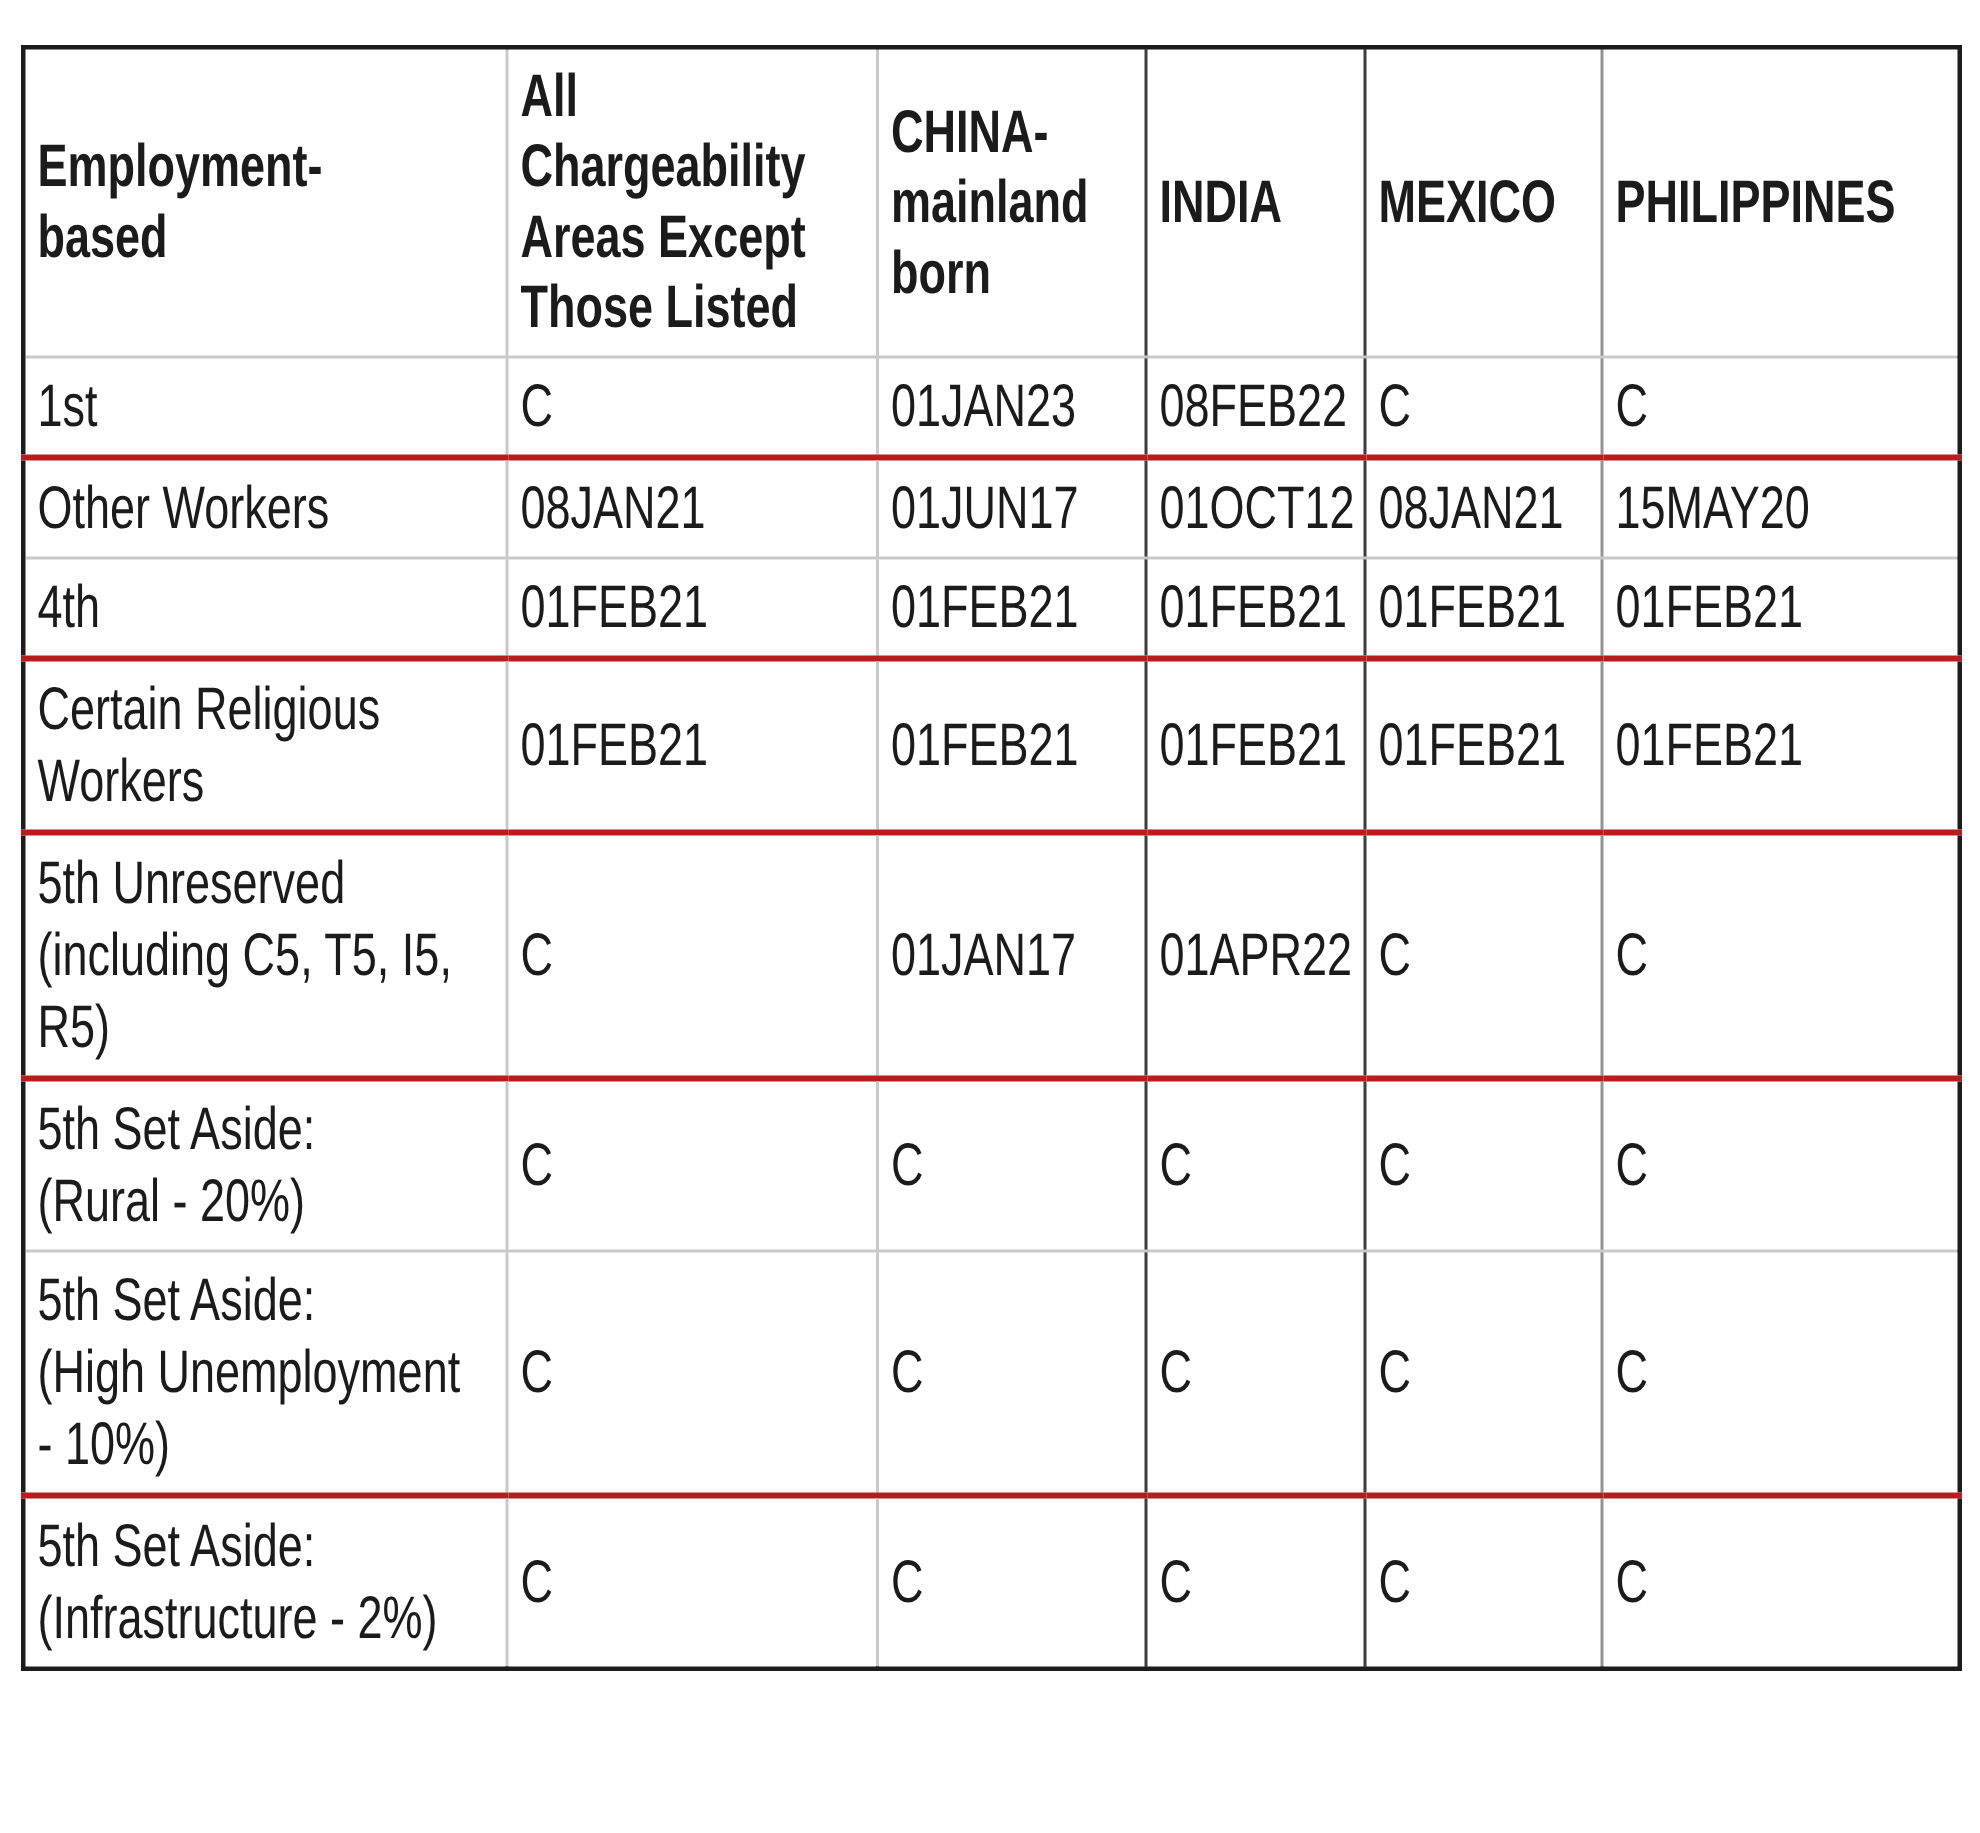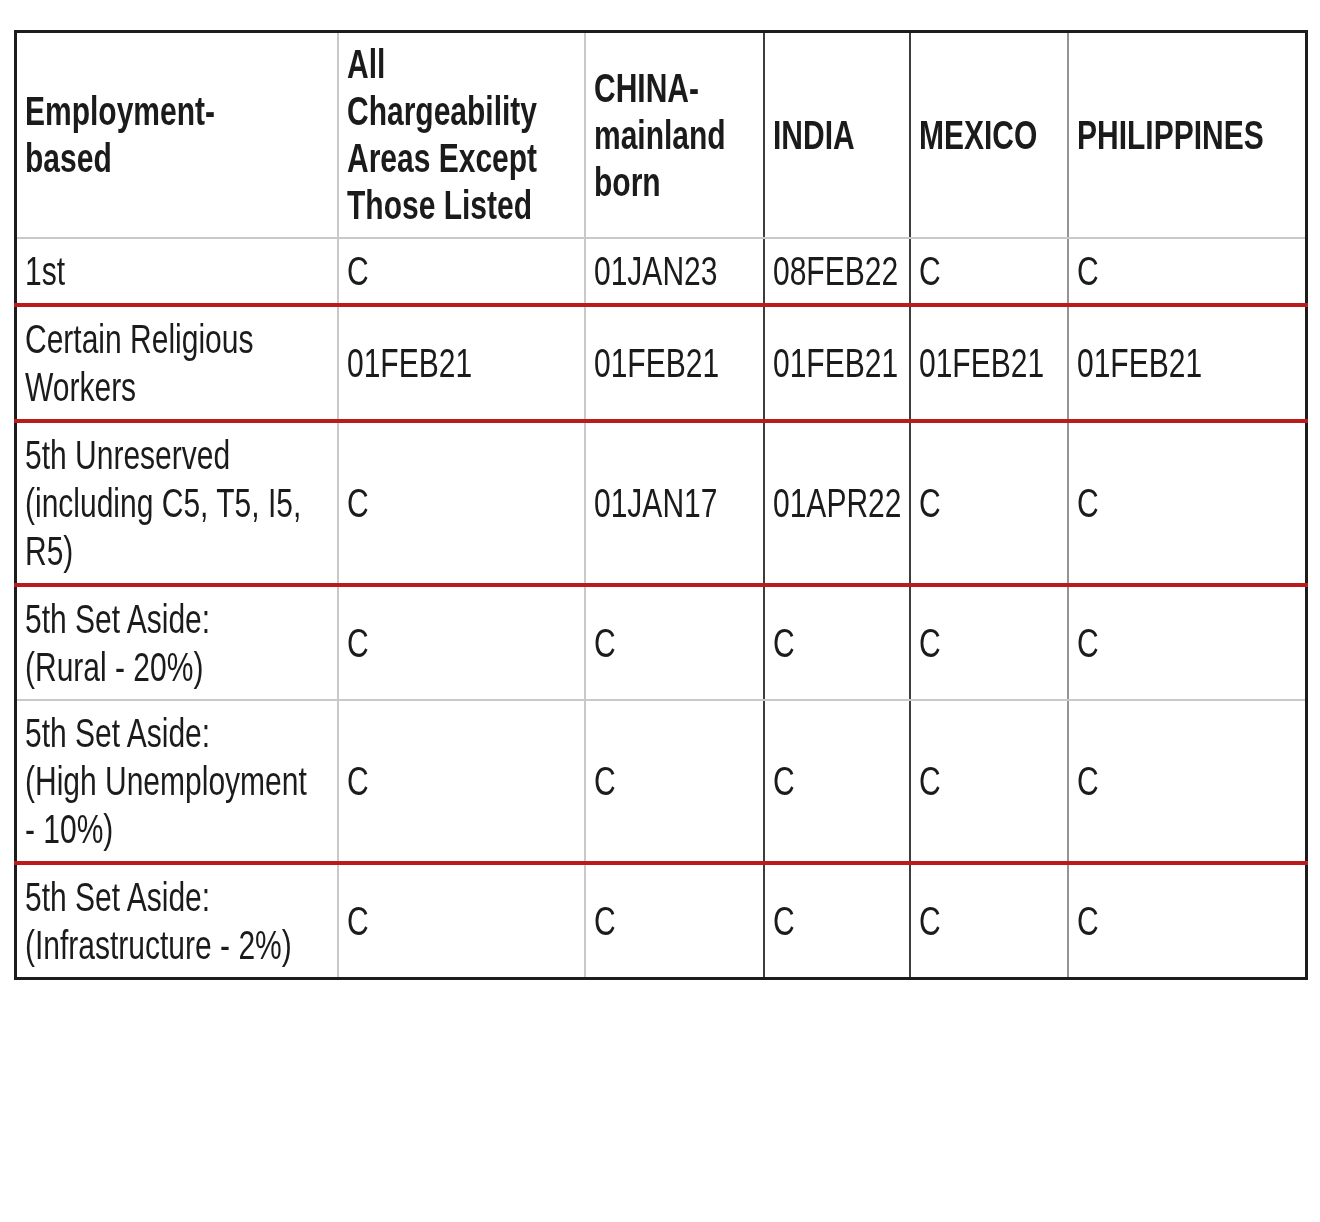--- a/index.html
+++ b/index.html
@@ -118,21 +118,61 @@
       <td class="c4">
             <span class="cnd">C</span>
           </td>
       <td class="c5">
             <span class="cnd">C</span>
           </td>
     </tr>
 
 
 
-
+    <tr class="r64 b-light">
+      <td class="c0">
+            <span class="cnd">Other Workers</span>
+          </td>
+      <td class="c1">
+            <span class="cnd">08JAN21</span>
+          </td>
+      <td class="c2">
+            <span class="cnd">01JUN17</span>
+          </td>
+      <td class="c3">
+            <span class="cnd">01OCT12</span>
+          </td>
+      <td class="c4">
+            <span class="cnd">08JAN21</span>
+          </td>
+      <td class="c5">
+            <span class="cnd">15MAY20</span>
+          </td>
+    </tr>
+
+    <tr class="r64 b-dark">
+      <td class="c0">
+            <span class="cnd">4th</span>
+          </td>
+      <td class="c1">
+            <span class="cnd">01FEB21</span>
+          </td>
+      <td class="c2">
+            <span class="cnd">01FEB21</span>
+          </td>
+      <td class="c3">
+            <span class="cnd">01FEB21</span>
+          </td>
+      <td class="c4">
+            <span class="cnd">01FEB21</span>
+          </td>
+      <td class="c5">
+            <span class="cnd">01FEB21</span>
+          </td>
+    </tr>
 
     <tr class="r109 b-dark">
       <td class="c0">
             <span class="cnd">Certain Religious
 Workers</span>
           </td>
       <td class="c1">
             <span class="cnd">01FEB21</span>
           </td>
       <td class="c2">

